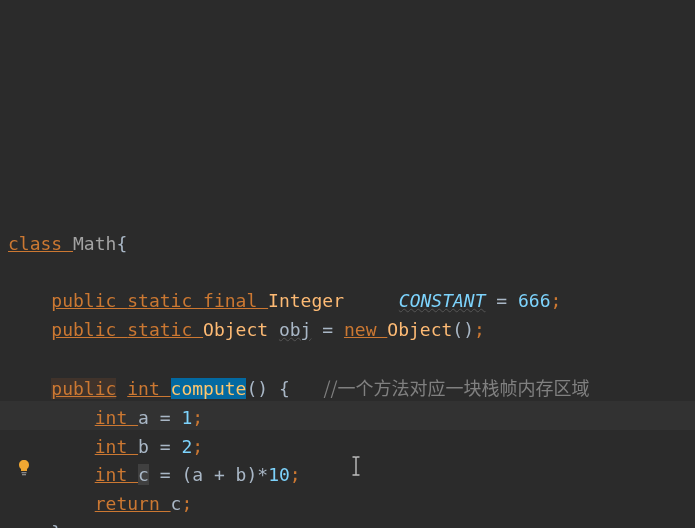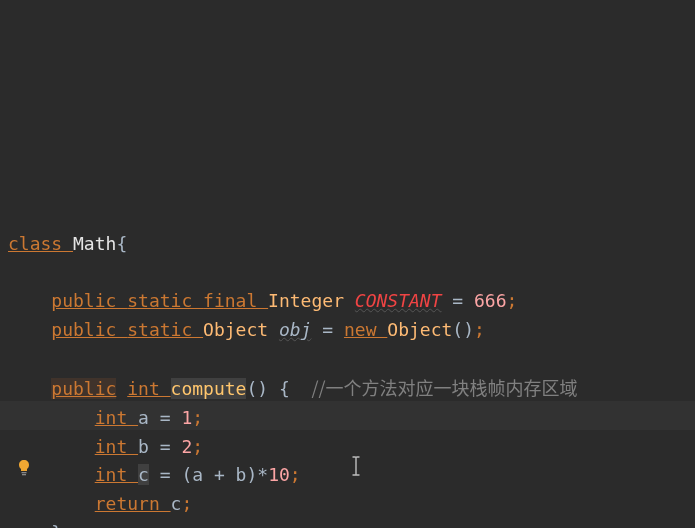--- a/index.html
+++ b/index.html
@@ -37,43 +37,43 @@
     height: 18px;
     z-index: 3;
   }
   .bulb svg { display:block; }
   .code {
     position: relative;
     z-index: 2;
   }
   .kw   { color: #cc7832; text-decoration: underline; }
   .type { color: #fdba74; }
-  .cls  { color: #e5e5e5; }
-  .num  { color: #fca5a5; }
+  .cls  { color: #a3a3a3; }
+  .num  { color: #7dd3fc; }
   .com  { color: #808080; }
   .fn   { color: #ffc66d; }
   .ident{ color: #a9b7c6; }
   .op   { color: #a9b7c6; }
   .punc { color: #a9b7c6; }
   .semi { color: #cc7832; }
-  .static-it { font-style: italic; color:#ef4444; text-decoration: underline wavy #555; text-decoration-thickness:1px;}
-  .param-it  { font-style: italic; color:#a9b7c6; text-decoration: underline wavy #555; text-decoration-thickness:1px;}
+  .static-it { font-style: italic; color:#7dd3fc; text-decoration: underline wavy #555; text-decoration-thickness:1px;margin-left:44px;}
+  .param-it  { color:#a9b7c6; text-decoration: underline wavy #555; text-decoration-thickness:1px;}
   .hl-public { background:#40332b; }
-  .hl-compute{ background:#404040; }
+  .hl-compute{ background:#0369a1; }
   .sel-c     { background:#404040; }
   .ibeam {
     position:absolute;
     left:308px;
     top:427px;
     width:10px;
     height:20px;
     z-index:5;
     pointer-events:none;
   }
-  .cjk { font-family: "Microsoft YaHei","PingFang SC","Noto Sans CJK SC",sans-serif; }
+  .cjk { font-family: "Microsoft YaHei","PingFang SC","Noto Sans CJK SC",sans-serif; margin-left: 12px; }
 </style>
 </head>
 <body>
 
 <div class="editor">
   <div class="line-highlight"></div>
 
   <div class="bulb">
     <svg viewBox="0 0 12 18" width="12" height="18">
       <path d="M6 1 C3 1 1 3 1 6 C1 8 2 9 3 10 L3 12 L9 12 L9 10 C10 9 11 8 11 6 C11 3 9 1 6 1 Z" fill="#f0a732"></path>

